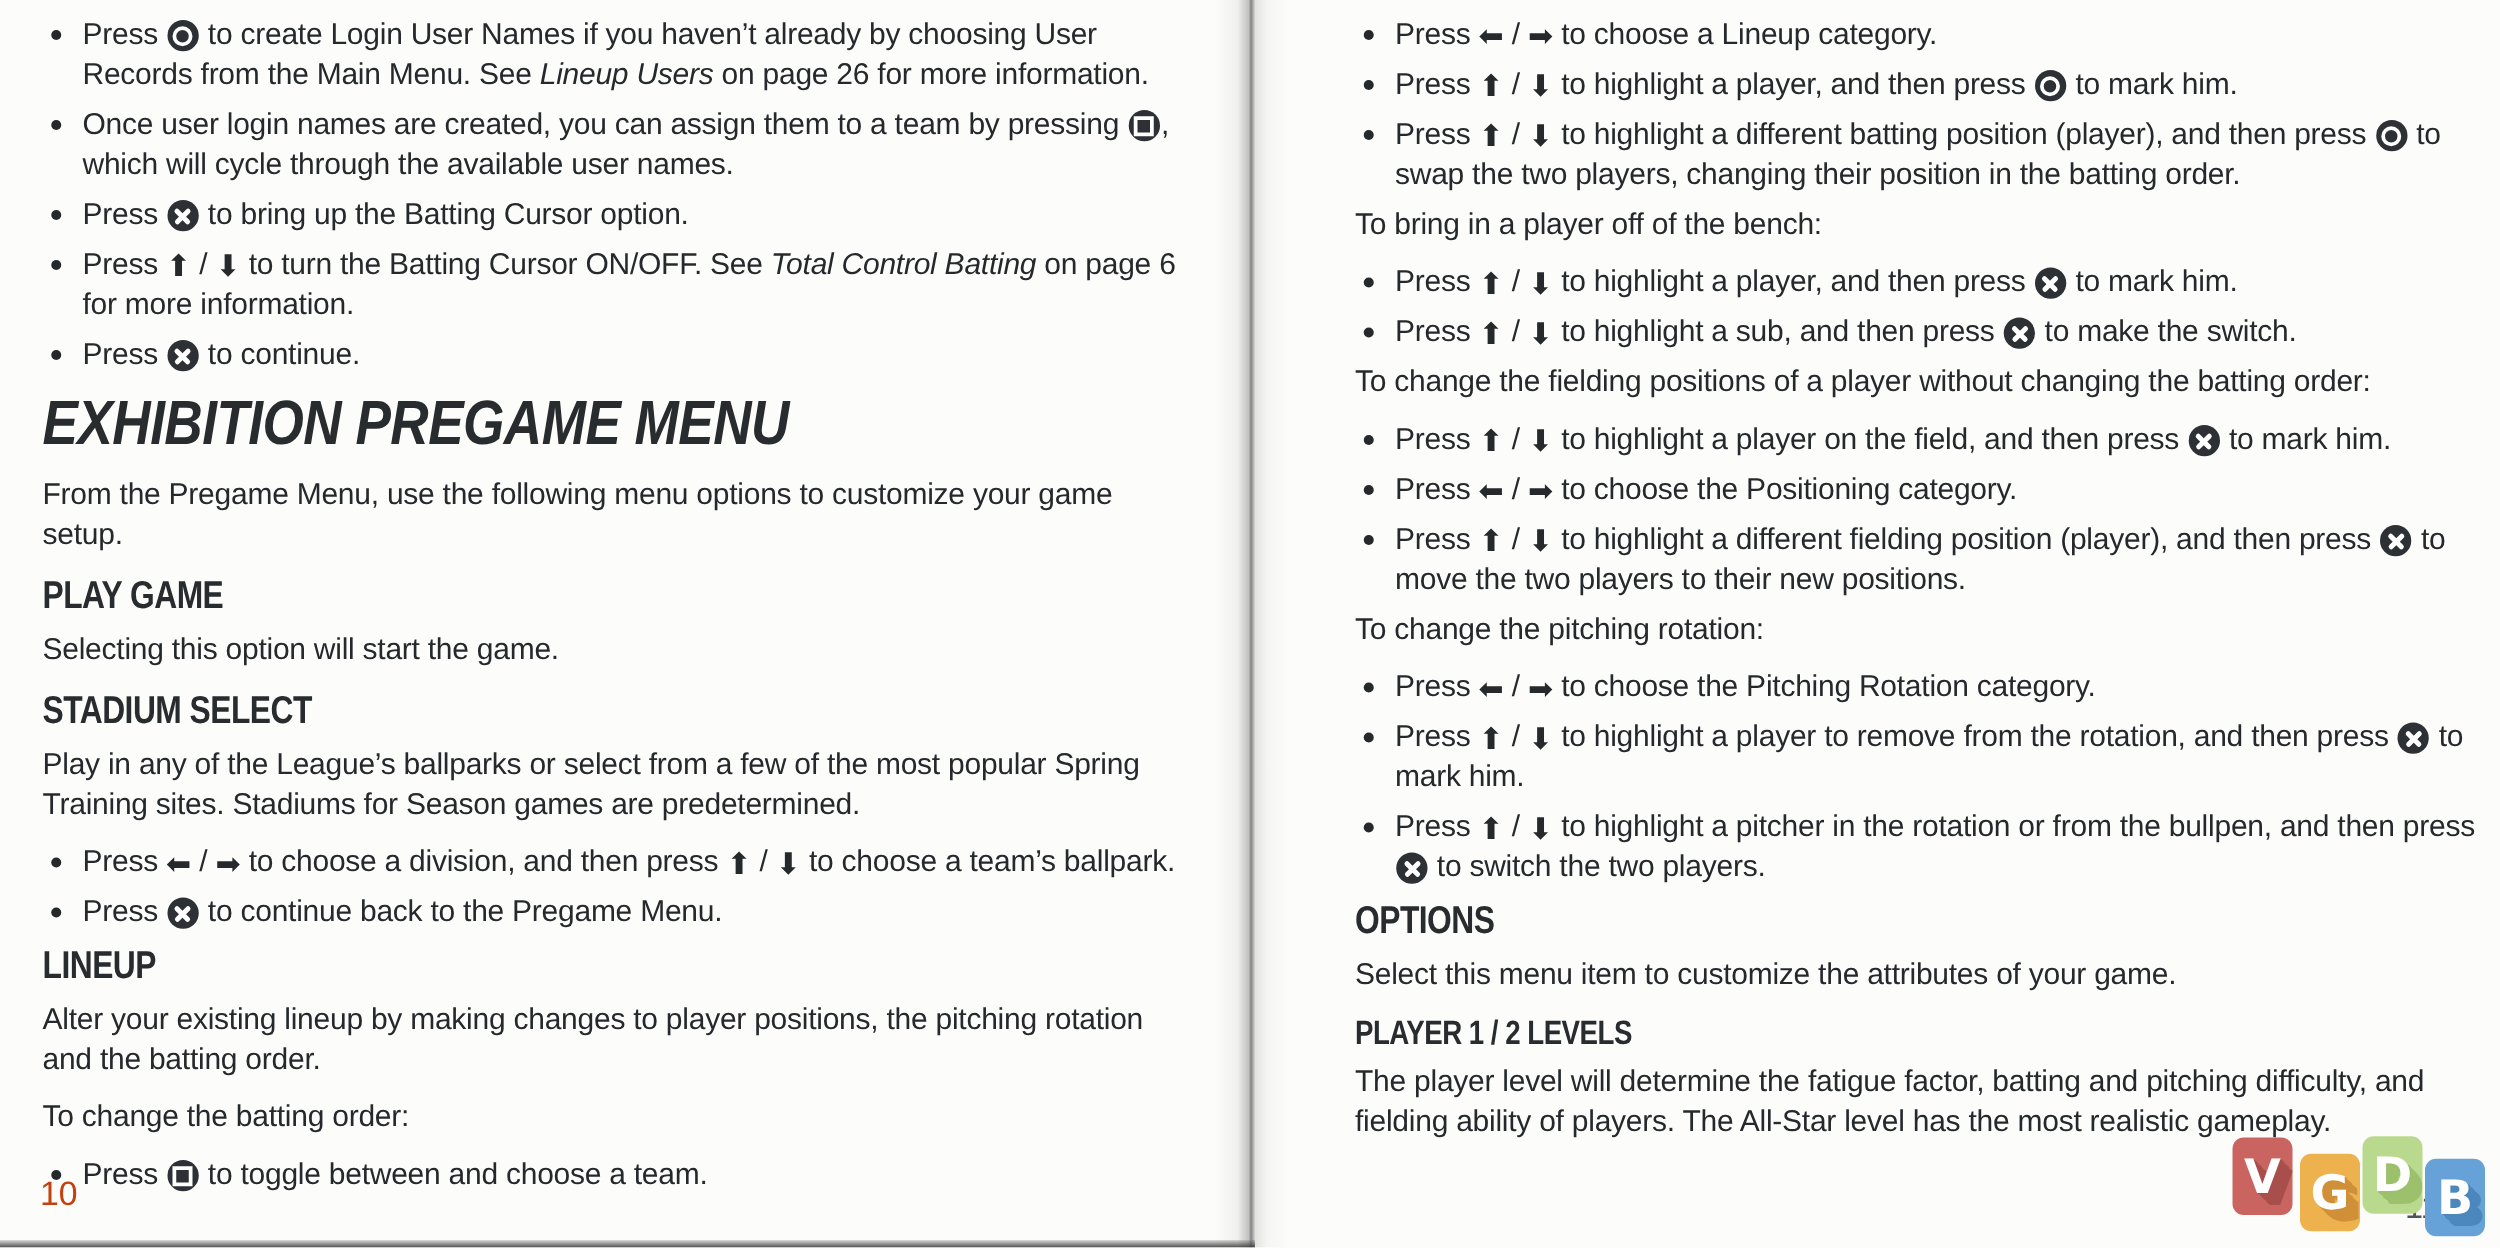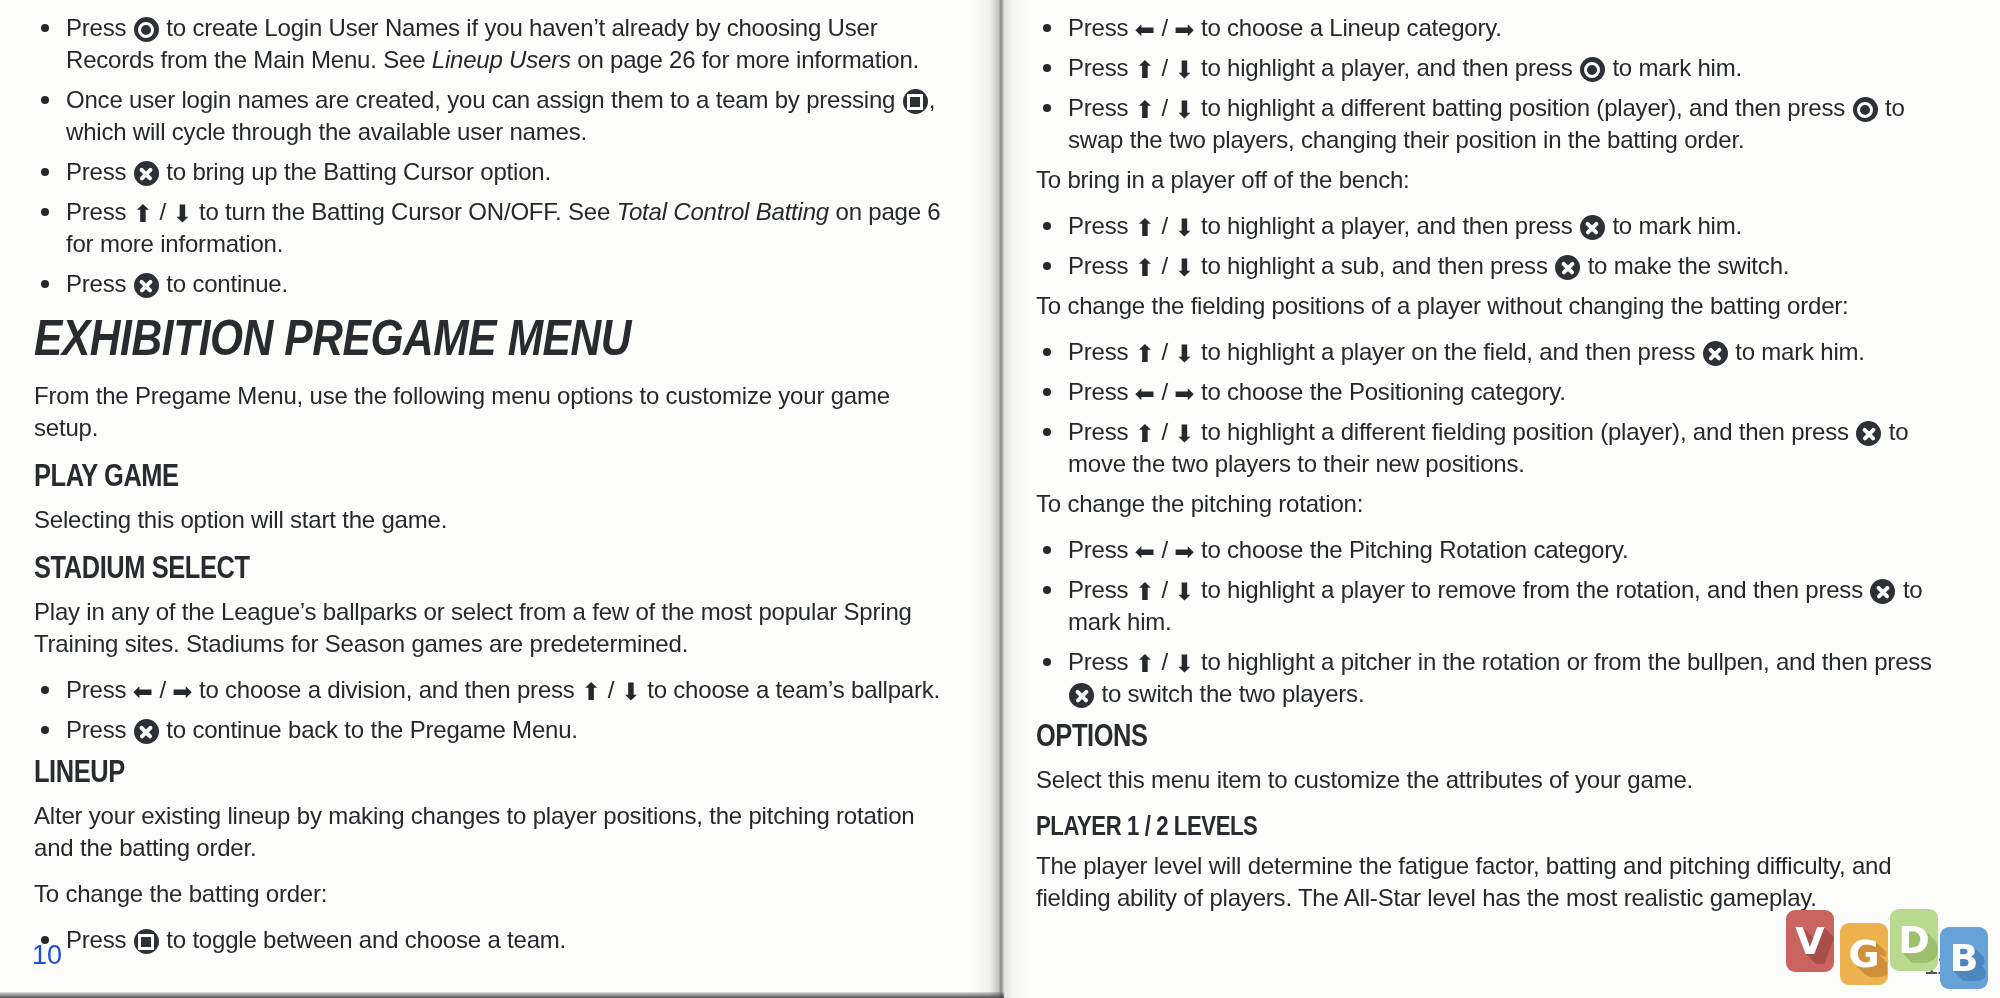--- a/index.html
+++ b/index.html
@@ -3,21 +3,21 @@
 <meta charset="utf-8">
 <style>
   html,body { margin:0; padding:0; }
   body {
     width:2000px; height:998px; position:relative; overflow:hidden;
     background:#fcfcfb; color:#26292c;
     font-family:"Liberation Sans", sans-serif;
   }
   .page { position:absolute; top:12px; font-size:24px; line-height:32px; letter-spacing:-0.2px; }
   #page-left  { left:34px;  width:914px; }
-  #page-right { left:1036px; width:906px; }
+  #page-right { left:1084px; width:906px; }
 
   p { margin:0 0 14px; }
   ul { list-style:none; margin:0 0 4px; padding:0; }
   li { position:relative; padding-left:32px; margin-bottom:8px; }
   li::before { content:""; position:absolute; left:7px; top:12px; width:8px; height:8px; border-radius:50%; background:#26292c; }
   em { font-style:italic; }
 
   h1,h2,h3 { margin:0; color:#292c2f; font-weight:bold; white-space:nowrap; }
   h1 { font-size:50px; line-height:56px; margin:10px 0 14px; font-style:italic; }
   h2 { font-size:31px; line-height:36px; margin:6px 0 10px; }
@@ -43,21 +43,21 @@
   
   .gutter { position:absolute; left:972px; top:0; width:60px; height:998px;
     background:linear-gradient(90deg,
       rgba(100,100,100,0) 0%, rgba(100,100,100,0.08) 30%,
       rgba(80,80,80,0.35) 45%, rgba(50,50,50,0.6) 48%,
       rgba(110,110,110,0.18) 54%, rgba(140,140,140,0.06) 70%,
       rgba(140,140,140,0) 100%); }
   .bottom-edge { position:absolute; left:0; bottom:0; width:1004px; height:6px;
     background:linear-gradient(180deg, rgba(120,120,120,0.25), rgba(50,50,50,0.85)); }
 
-  .page-num { position:absolute; font-size:27px; color:#1d4ed8; }
+  .page-num { position:absolute; font-size:27px; color:#c2410c; }
   #page-num-left  { left:32px; top:940px; }
   #page-num-right { left:1924px; top:950px; font-size:26px; color:#4e565c; z-index:0; }
 
   
   .logo { position:absolute; left:1786px; top:906px; width:206px; height:88px; z-index:1; }
   .tile { position:absolute; width:48px; height:62px; border-radius:9px; overflow:hidden;
           display:flex; align-items:center; justify-content:center;
           font-weight:bold; font-size:38px; color:#fff;
           font-family:"DejaVu Sans", sans-serif; }
   .t0 { left:0;    top:4px; }

